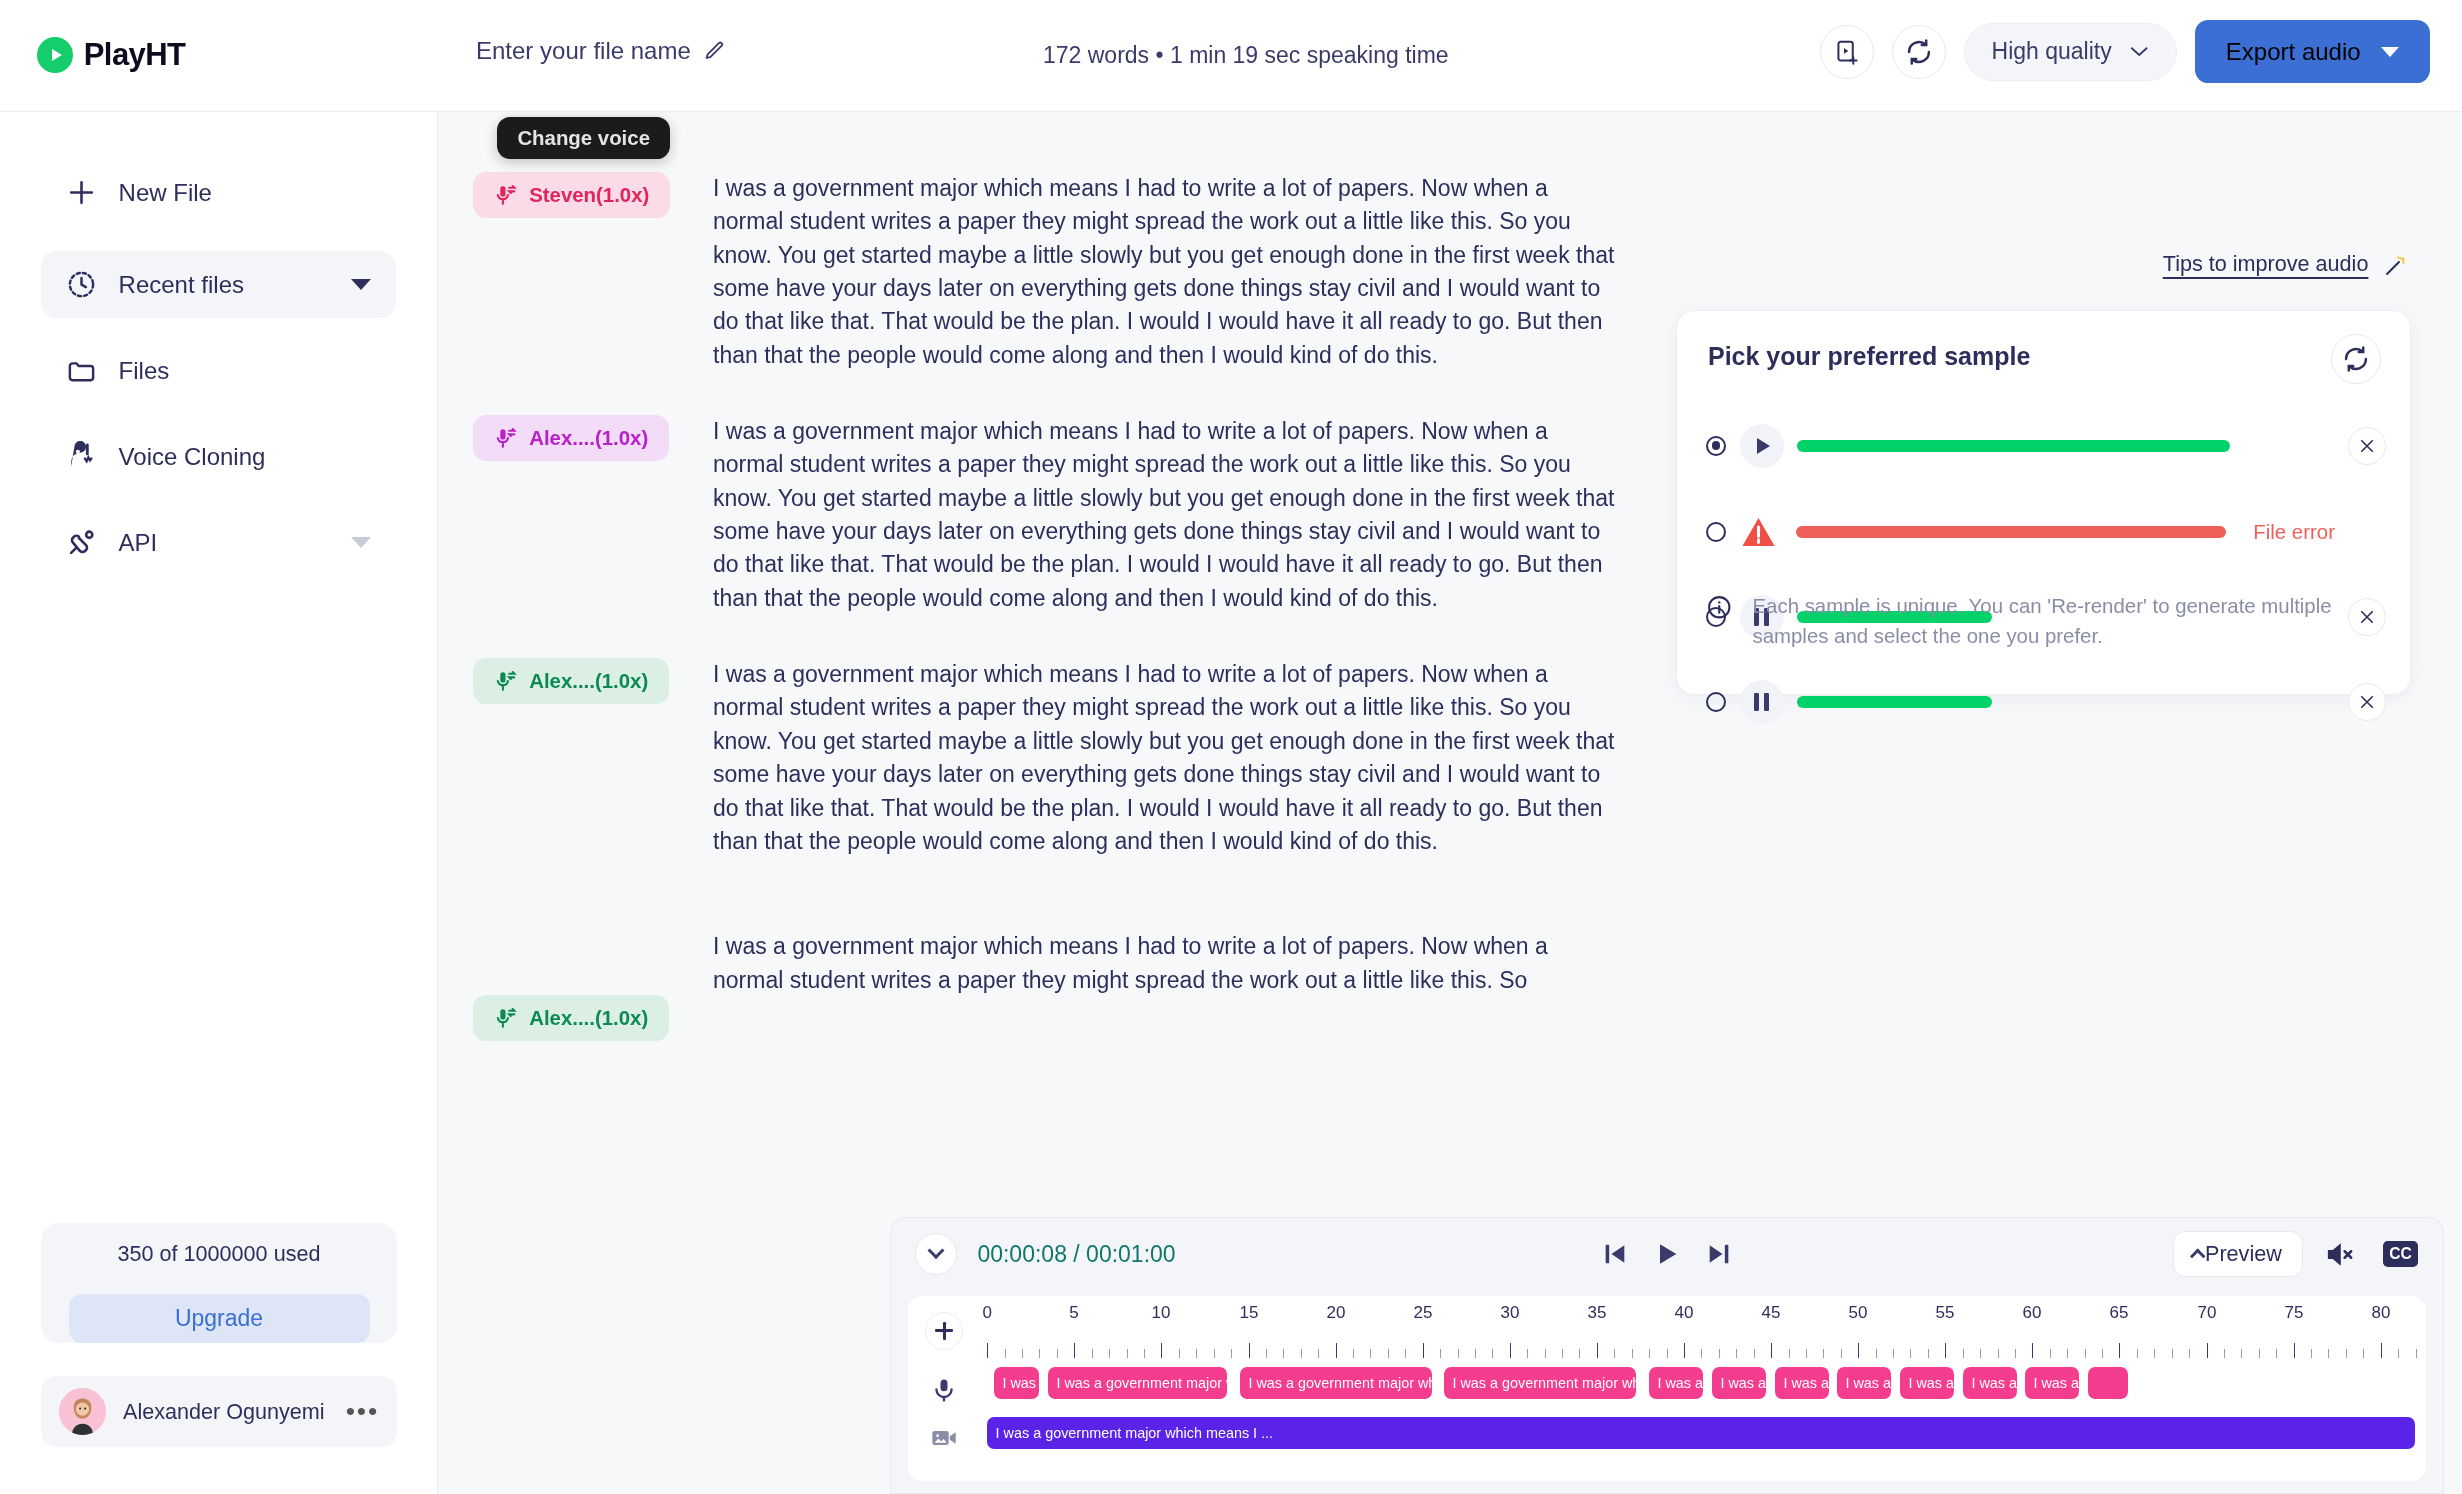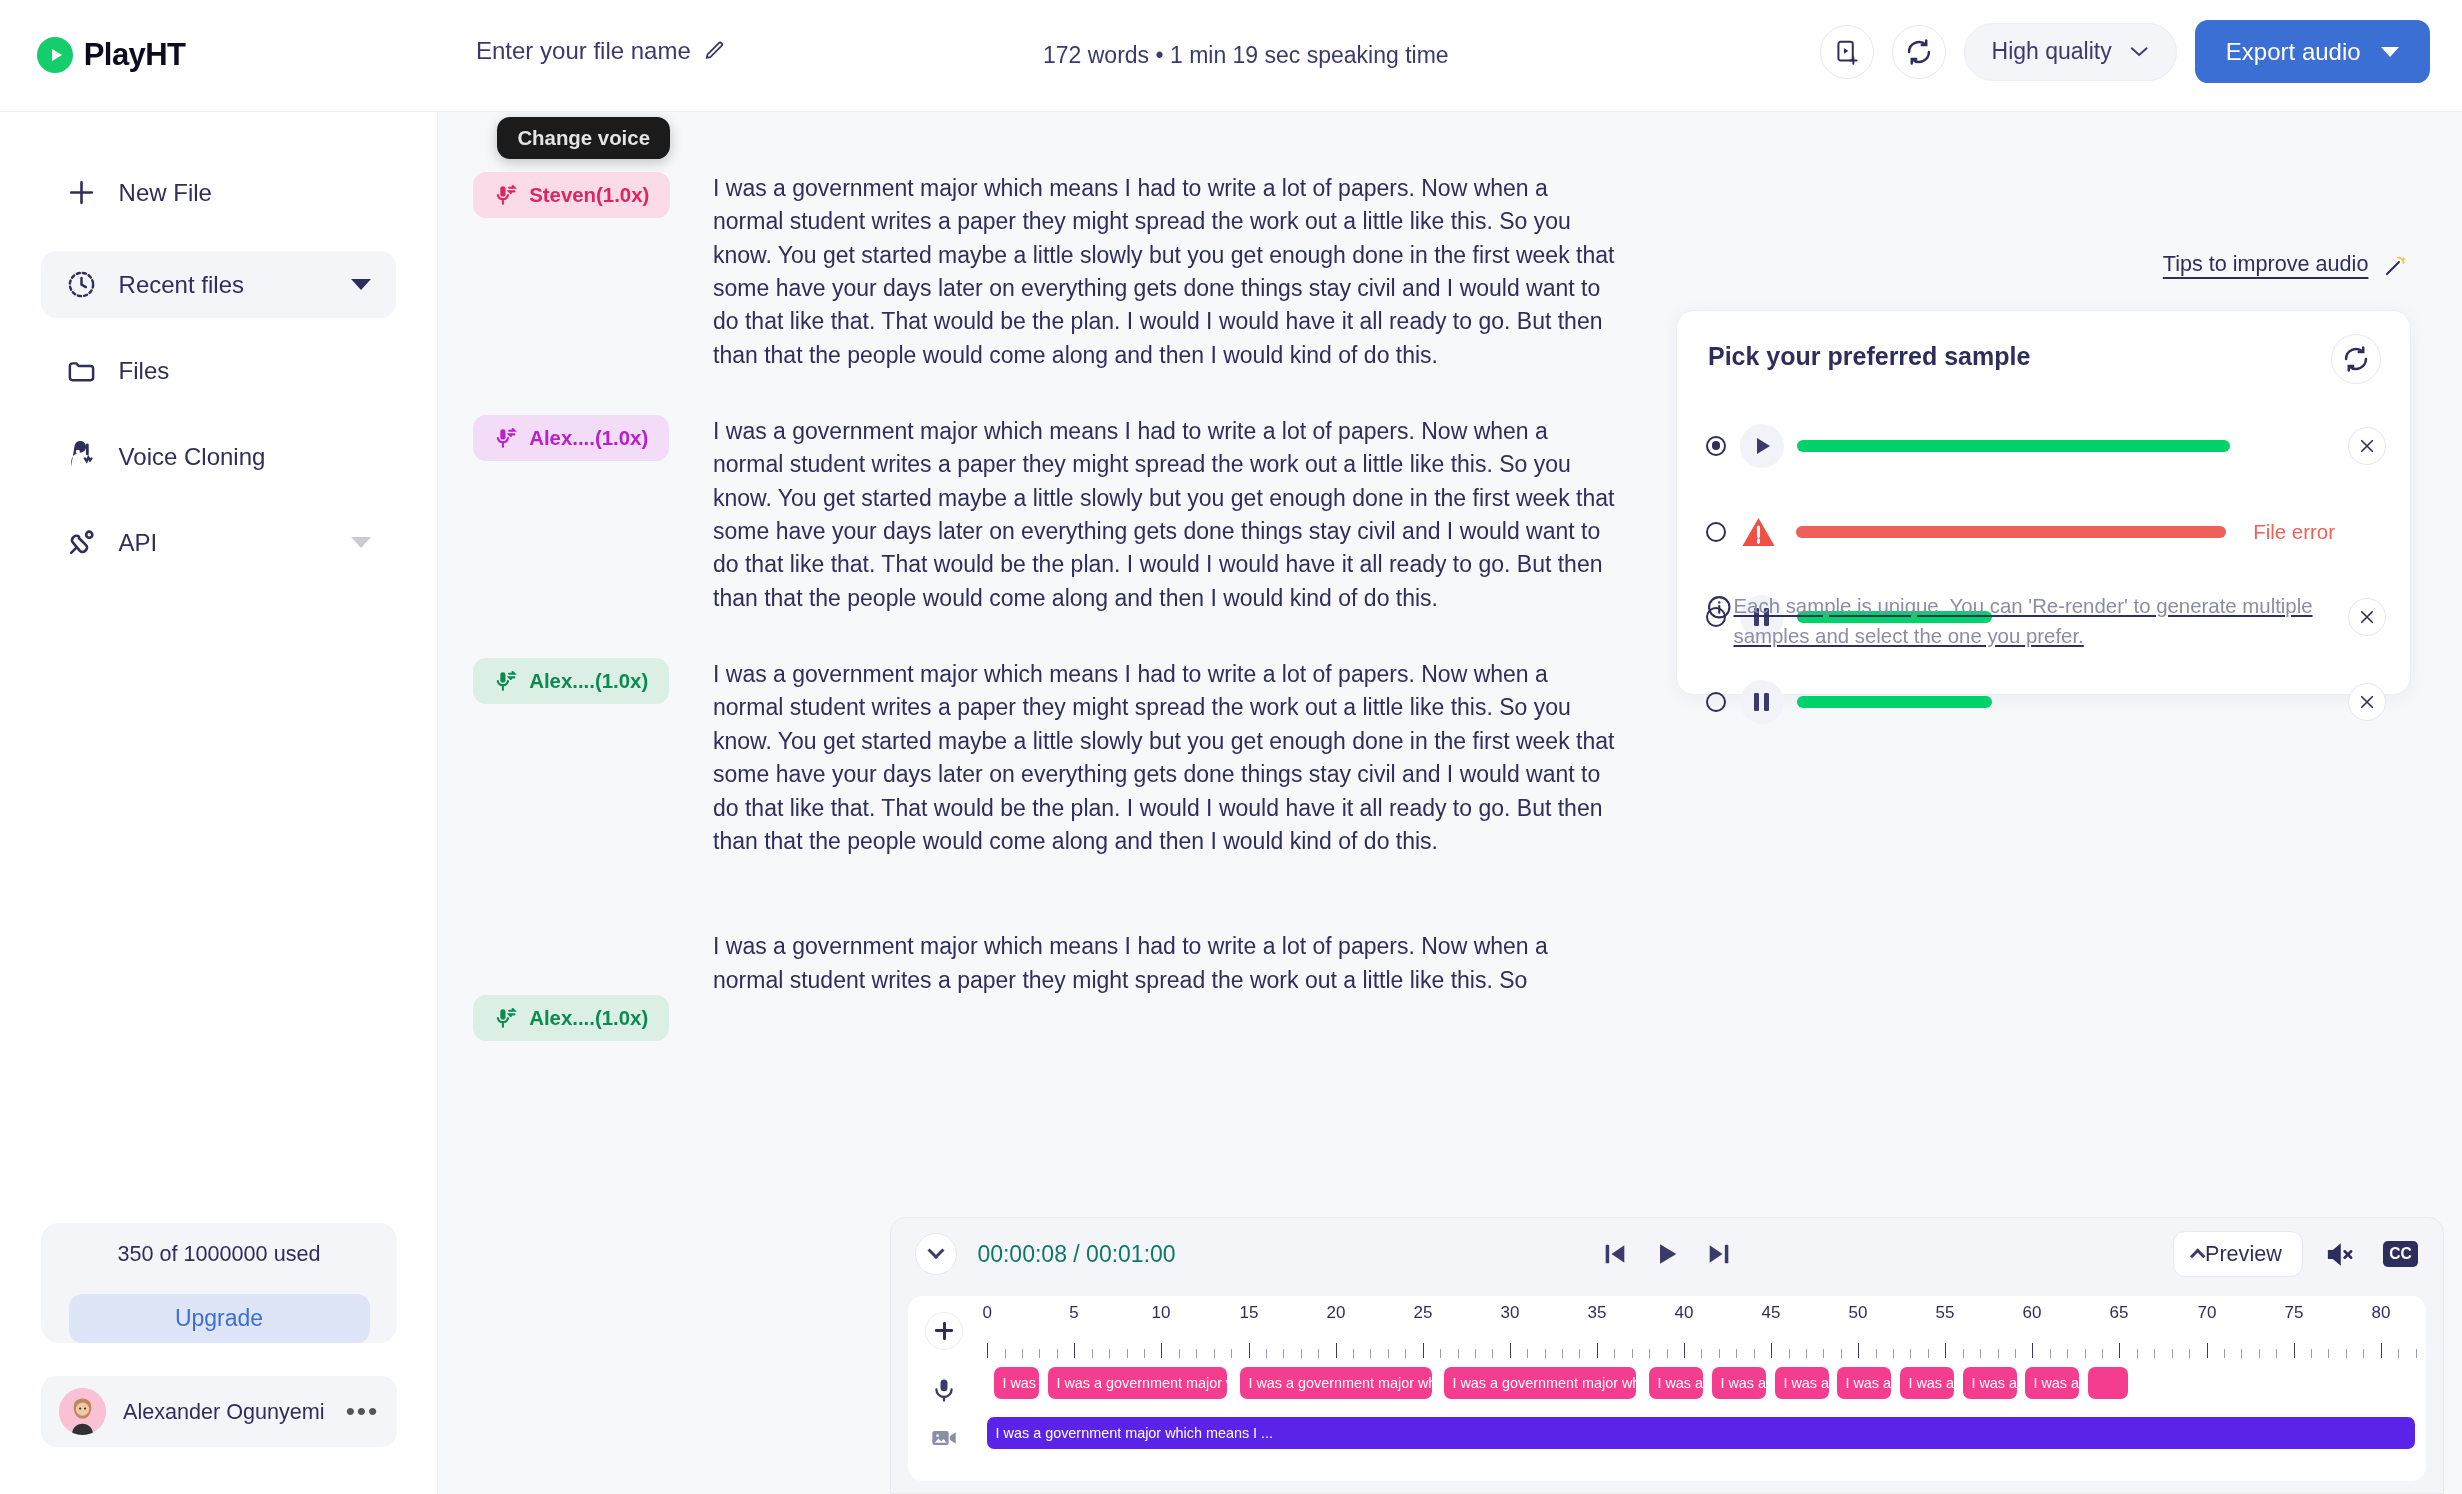--- a/index.html
+++ b/index.html
@@ -65,21 +65,21 @@
     background: #f4f5f8; border: 1.2px solid #eceef2;
     display: flex; align-items: center; justify-content: center; gap: 17px;
     padding: 0 24px;
   }
   .quality-label { font-size: 23px; color: #3b3b6b; }
   .export-btn {
     height: 63px; border-radius: 13.2px; background: #3b6fd4;
     display: flex; align-items: center; justify-content: center; gap: 20.4px;
     padding: 0 31px; cursor: pointer;
   }
-  .export-label { font-size: 24px; color: #ffffff; font-weight: 500; }
+  .export-label { font-size: 24px; color: #000000; font-weight: 500; }
   .caret-down-white {
     width: 0; height: 0; border-left: 9px solid transparent;
     border-right: 9px solid transparent; border-top: 10.8px solid #ffffff;
   }
 
   
   .sidebar {
     position: absolute; top: 112px; left: 0; width: 437px; height: 1382px;
     background: #ffffff;
   }
@@ -226,21 +226,21 @@
   .wf-green { background: #00d26a; }
   .wf-red { background: #ef6058; }
   .err-label { font-size: 20.4px; color: #ef6058; white-space: nowrap; }
   .close-circle {
     width: 38px; height: 38px; border-radius: 50%;
     border: 1.2px solid #e6e8ef; background: #fff; flex: 0 0 38px;
     display: flex; align-items: center; justify-content: center; cursor: pointer;
   }
   .sp-note {
     position: absolute; left: 29px; top: 281px; right: 34px;
-    display: flex; gap: 1px; align-items: flex-start; text-decoration: underline;
+    display: flex; gap: 20px; align-items: flex-start;
   }
   .info-icon { width: 26.5px; height: 26.5px; flex: 0 0 26.5px; margin-top: 2.4px; display:block; }
   .sp-note-text { font-size: 20.4px; line-height: 1.45; color: #8a8da6; }
 
   
   .player {
     position: absolute; left: 452px; right: 18px; bottom: 0; height: 277px;
     background: #f4f5f8; border: 1.2px solid #e8eaef;
     border-radius: 15.6px 15.6px 0 0;
   }

